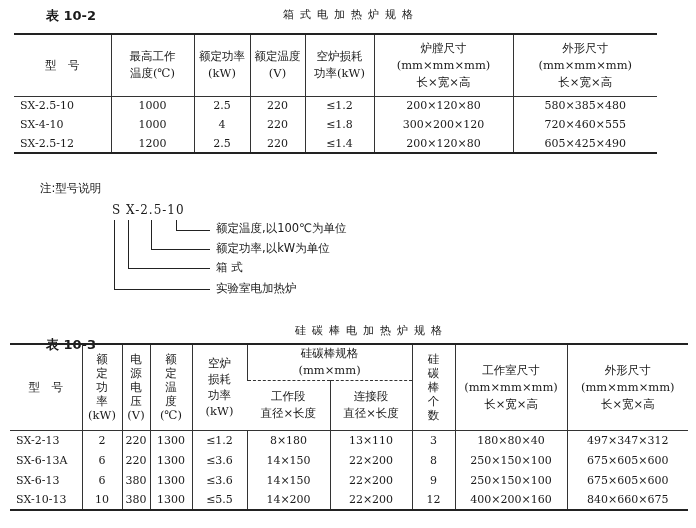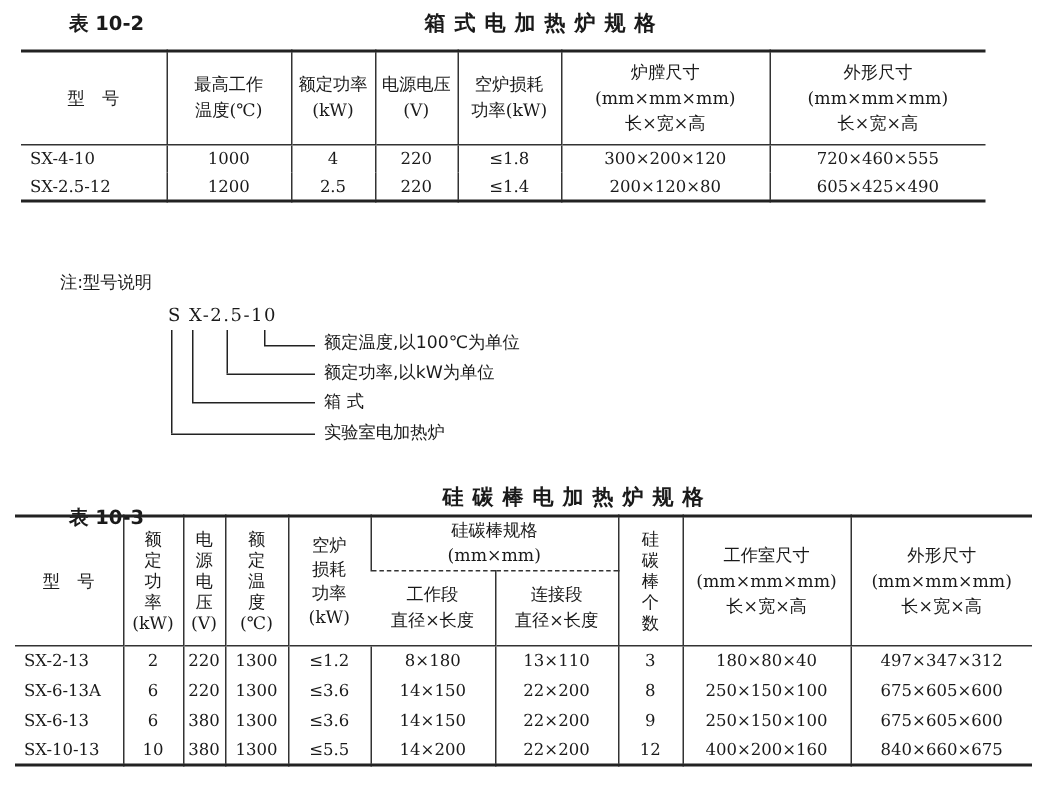--- a/index.html
+++ b/index.html
@@ -1,20 +1,20 @@
 <!DOCTYPE html>
 <html><head>
 <meta charset="utf-8">
 <style>
   html, body { margin:0; padding:0; background:#ffffff; }
   body { width:696px; height:528px; position:relative; overflow:hidden;
          font-family:"DejaVu Serif", "Liberation Serif", serif; color:#1a1a1a; }
   .abs { position:absolute; }
   .tbl-label { font-family:"DejaVu Sans", sans-serif; font-weight:bold; font-size:13px; }
-  .tbl-title { font-family:"DejaVu Sans", sans-serif; font-weight:bold; font-size:14px; letter-spacing:6px; }
+  .tbl-title { font-family:"DejaVu Sans", sans-serif; font-weight:normal; font-size:11px; letter-spacing:6px; }
   table { border-collapse:collapse; position:absolute; table-layout:fixed; }
   td, th { font-weight:normal; text-align:center; vertical-align:middle; padding:0; font-size:11px; line-height:17px; white-space:nowrap; }
   th { font-size:11.5px; line-height:17px; }
   .t { border-top:2px solid #222; border-bottom:2px solid #222; }
   .t th, .t td { border-left:1px solid #333; }
   .t th:first-child, .t td.first { border-left:none; }
   .t thead tr.last th, .t thead th.full { border-bottom:1.5px solid #333; }
   .t td.model { text-align:left; padding-left:6px; }
   .vert { line-height:14px; }
   .note { font-family:"DejaVu Sans", sans-serif; font-size:11.5px; }
@@ -45,40 +45,49 @@
         </th>
       <th>
           <div>最高工作</div>
           <div>温度(℃)</div>
         </th>
       <th>
           <div>额定功率</div>
           <div>(kW)</div>
         </th>
       <th>
-          <div>电源电压</div>
+          <div>额定温度</div>
           <div>(V)</div>
         </th>
       <th>
           <div>空炉损耗</div>
           <div>功率(kW)</div>
         </th>
       <th>
           <div>炉膛尺寸</div>
           <div>(mm×mm×mm)</div>
           <div>长×宽×高</div>
         </th>
       <th>
           <div>外形尺寸</div>
           <div>(mm×mm×mm)</div>
           <div>长×宽×高</div>
         </th>
     </tr>
   </thead>
   <tbody>
+    <tr style="height:19px;">
+      <td class="first model">SX-2.5-10</td>
+        <td>1000</td>
+        <td>2.5</td>
+        <td>220</td>
+        <td>≤1.2</td>
+        <td>200×120×80</td>
+        <td>580×385×480</td>
+    </tr>
     <tr style="height:19px;">
       <td class="first model">SX-4-10</td>
         <td>1000</td>
         <td>4</td>
         <td>220</td>
         <td>≤1.8</td>
         <td>300×200×120</td>
         <td>720×460×555</td>
     </tr>
     <tr style="height:19px;">

